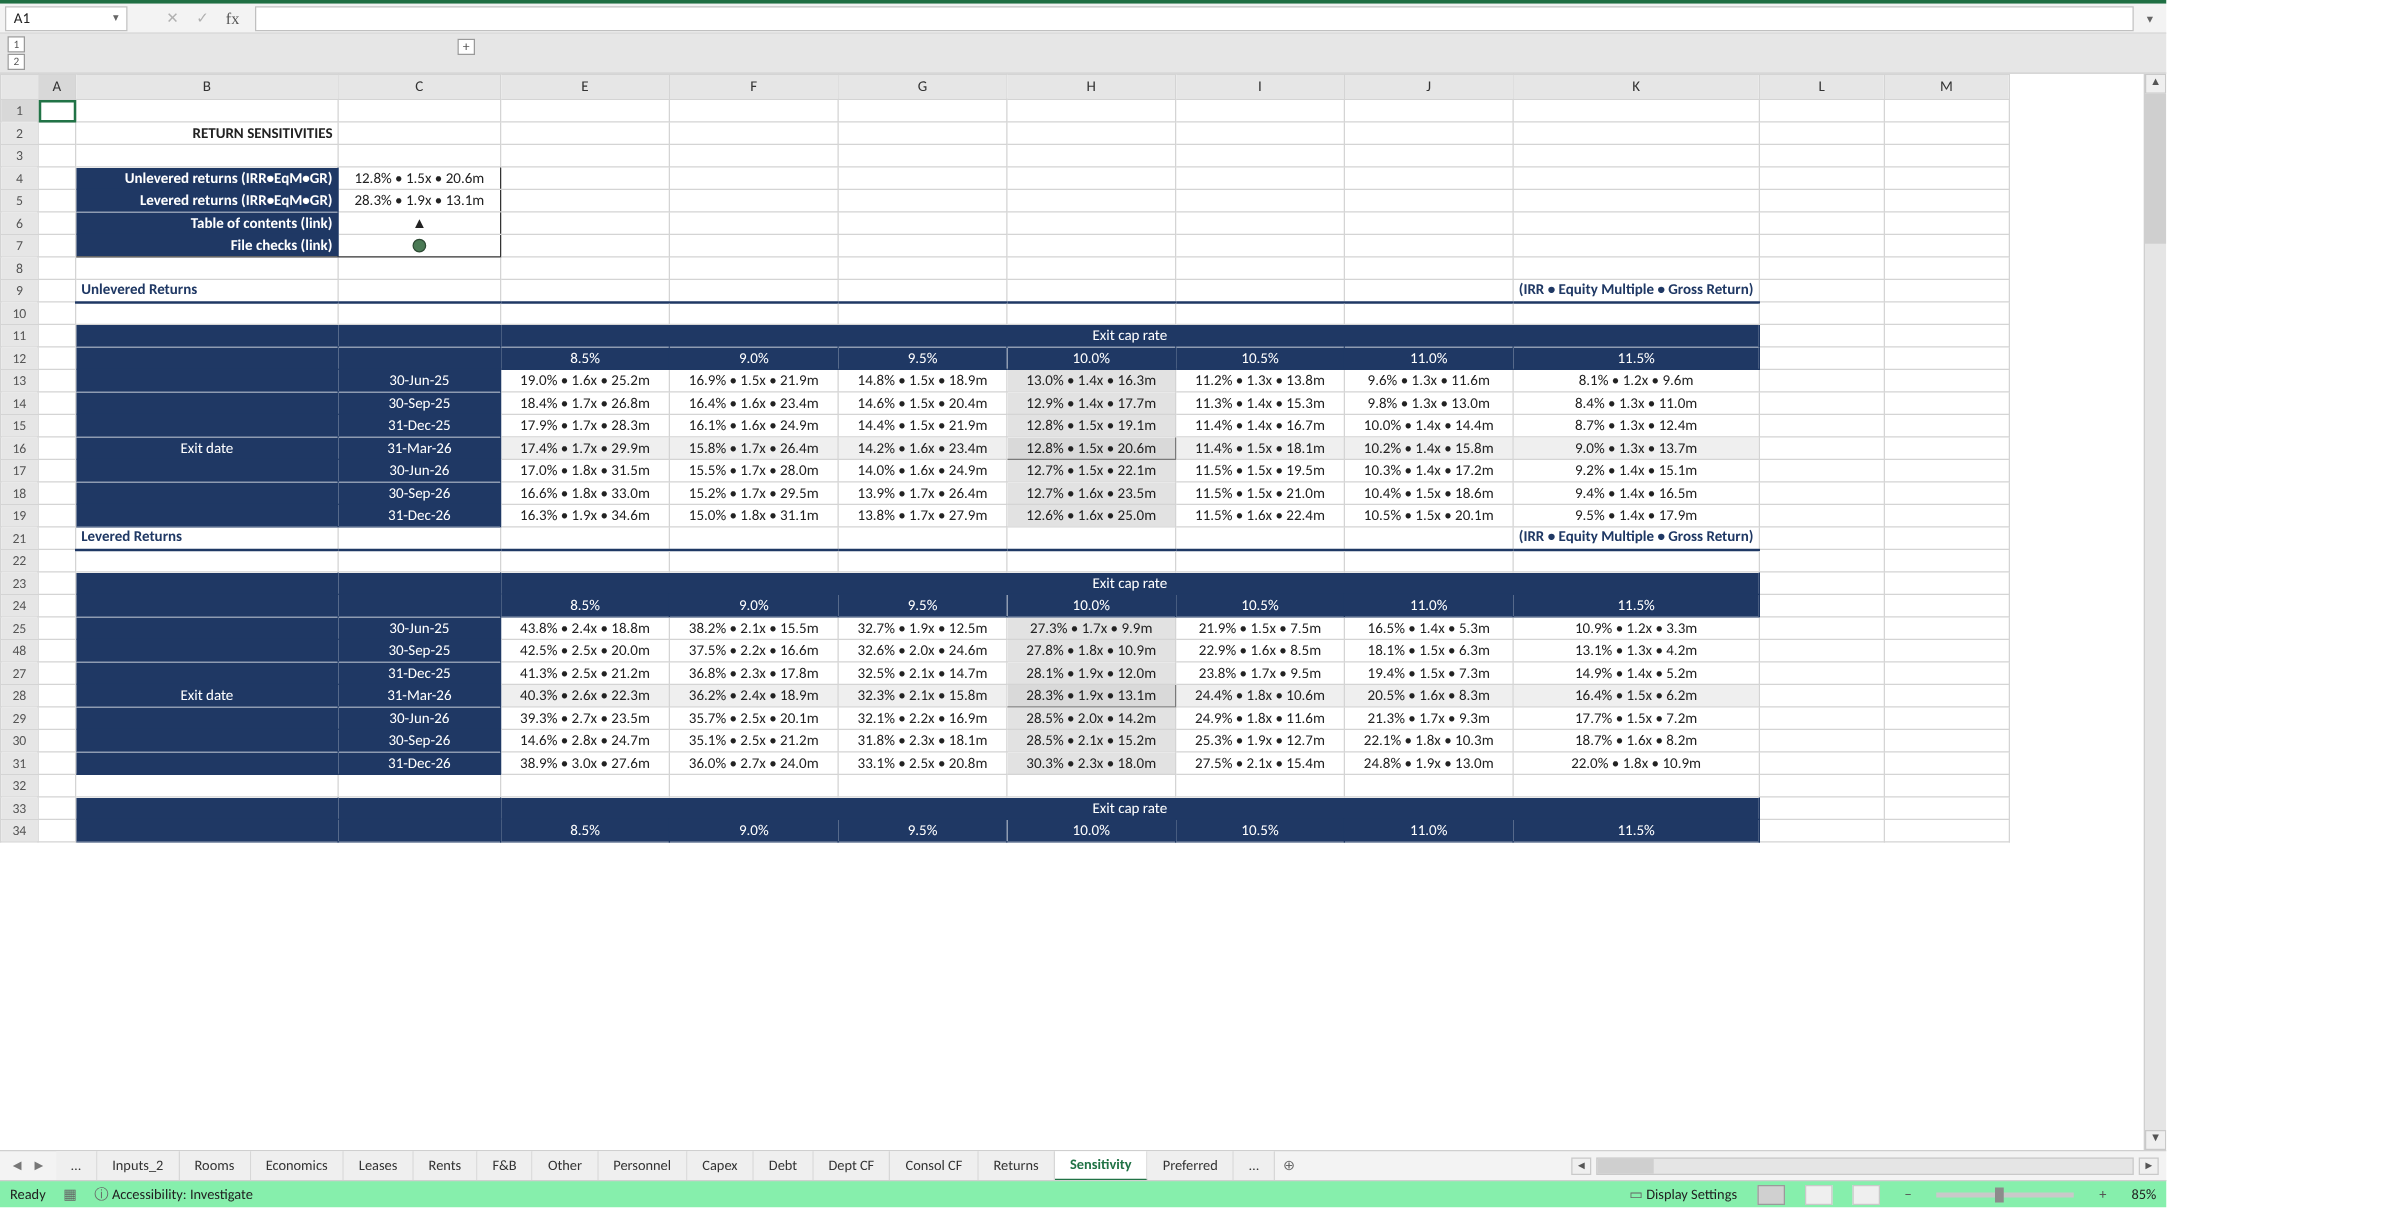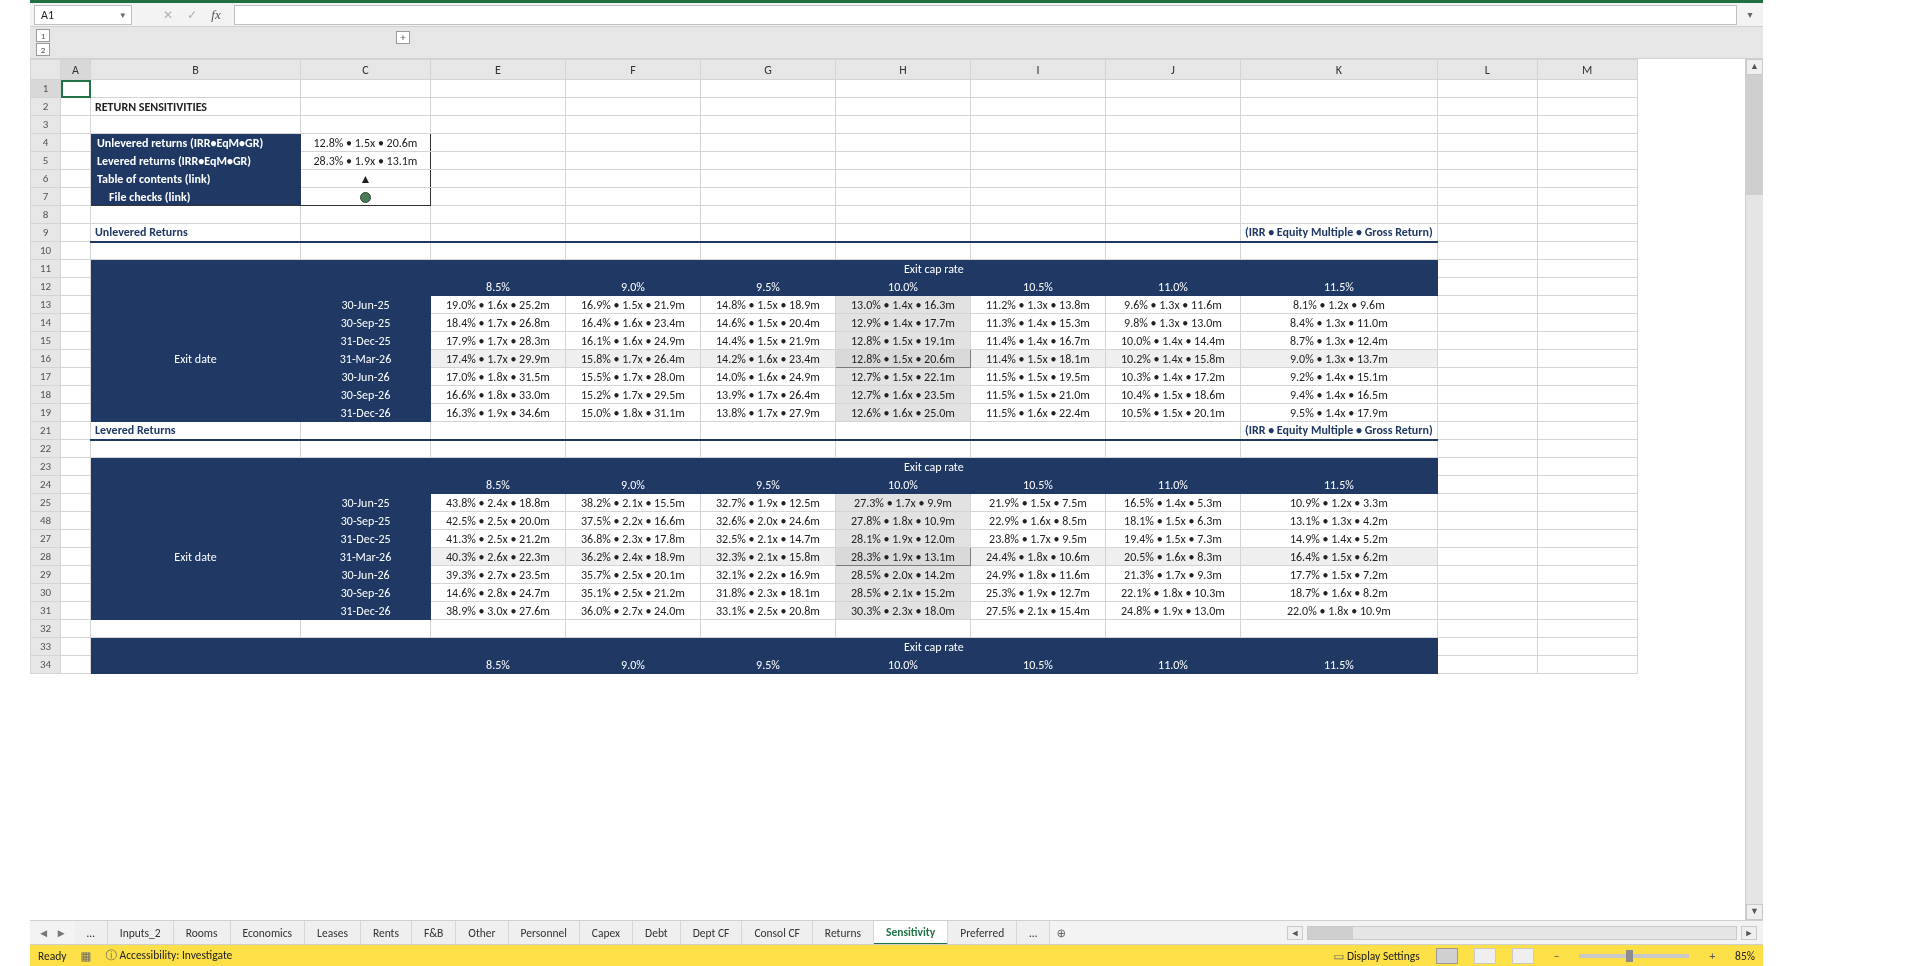--- a/index.html
+++ b/index.html
@@ -1,29 +1,29 @@
 <!DOCTYPE html>
 <html><head>
 <meta charset="utf-8">
 <style>
   html, body { margin:0; padding:0; font-family:"Calibri","Segoe UI",Arial,sans-serif; font-size:12px; color:#222; background:#fff; overflow:hidden; }
   * { box-sizing:border-box; }
 
   
   .top-green { height:3px; background:#1f6f43; }
-  .window { display:flex; flex-direction:column; height:966px; width:1733px;margin-left:30px; }
+  .window { display:flex; flex-direction:column; height:966px; width:1733px; }
 
   
   .formula-row { display:flex; align-items:center; height:24px; background:#f3f3f3; border-bottom:1px solid #d0d0d0; padding:0 4px; gap:4px; }
   .name-box { width:98px; height:20px; background:#fff; border:1px solid #c0c0c0; display:flex; align-items:center; padding:0 6px; justify-content:space-between; }
   .name-box .dd { color:#666; font-size:9px; }
   .fb-btn { width:20px; height:20px; display:flex; align-items:center; justify-content:center; color:#888; }
   .fb-btn.cancel { color:#b0b0b0; }
   .fb-btn.enter  { color:#b0b0b0; }
-  .fx { font-style:italic; font-family:"Times New Roman",serif; font-size:13px; color:#555; }
+  .fx { font-family:"Times New Roman",serif; font-size:13px; color:#555; }
   .formula-input { flex:1; height:20px; background:#fff; border:1px solid #c0c0c0; margin-left:4px; }
   .formula-expand { width:18px; color:#666; text-align:center; font-size:10px; }
 
   
   .outline-row { height:32px; background:#e6e6e6; border-bottom:1px solid #d0d0d0; display:flex; align-items:flex-start; padding-top:2px; }
   .outline-stack { width:30px; padding-left:6px; }
   .ol-btn { width:14px; height:13px; border:1px solid #9a9a9a; background:#fff; font-size:9px; line-height:11px; text-align:center; color:#555; margin-bottom:1px; cursor:pointer; }
   .ol-plus { width:14px; height:13px; border:1px solid #9a9a9a; background:#fff; font-size:11px; line-height:11px; text-align:center; color:#555; margin-left:336px; margin-top:2px; cursor:pointer; }
 
   
@@ -35,21 +35,21 @@
   table.sheet th.rowhdr { position:sticky; left:0; z-index:1; width:30px; min-width:30px; background:#e6e6e6; text-align:center; color:#555; font-size:11px; }
   table.sheet th.colhdr { height:20px; }
   .corner { position:sticky; left:0; top:0; z-index:3; background:#e6e6e6; width:30px; }
   .colA { width:30px; } .colB { width:210px; } .colC { width:130px; }
   .colD { width:135px; } 
   .colL { width:100px; } .colM { width:100px; }
 
   .hdr-sel { background:#d8d8d8 !important; }
 
   
-  .bold { font-weight:700; }
+  .bold { font-weight:700;text-align:right; }
   .navy-cell { background:#1f3864; color:#fff; border-color:#1f3864 !important; }
   .sec-title { color:#1f3864; font-weight:700; font-size:15px; }
   .sec-sub   { color:#1f3864; font-weight:700; font-size:12px; text-align:right; }
   .under-top { border-top:2px solid #1f3864 !important; }
   .center { text-align:center; }
 
   .data-cell { text-align:center; font-size:11.5px; }
   .row-shade { background:#efefef; }
   .hl-col { background:#e2e2e2; }
   .hl-row-col { background:#d9d9d9; border:1px solid #7a7a7a !important; }
@@ -62,21 +62,21 @@
   .tab-nav span { cursor:pointer; }
   .tab { padding:0 12px; height:24px; display:flex; align-items:center; border-right:1px solid #d7d7d7; background:#efefef; color:#333; cursor:pointer; }
   .tab.active { background:#fff; border-bottom:2px solid #217346; color:#217346; font-weight:600; }
   .tab-add { width:22px; text-align:center; color:#666; cursor:pointer; }
   .hscroll { flex:1; display:flex; align-items:center; justify-content:flex-end; padding-right:6px; gap:4px; }
   .hbar { flex:1; max-width:430px; height:14px; background:#e5e5e5; border:1px solid #c9c9c9; position:relative; }
   .hbar .thumb { position:absolute; left:0; top:0; bottom:0; width:45px; background:#cfcfcf; }
   .hbar-btn { width:16px; height:14px; border:1px solid #c9c9c9; background:#efefef; font-size:9px; line-height:12px; text-align:center; color:#555; }
 
   
-  .status { height:22px; background:#fde047; border-top:1px solid #cfcfcf; display:flex; align-items:center; font-size:11.5px; padding:0 8px; gap:14px; }
+  .status { height:22px; background:#86efac; border-top:1px solid #cfcfcf; display:flex; align-items:center; font-size:11.5px; padding:0 8px; gap:14px; }
   .status .spacer { flex:1; }
   .viewbtn { width:22px; height:16px; border:1px solid #c9c9c9; background:#efefef; display:inline-block; margin-left:2px; }
   .viewbtn.active { background:#d0d0d0; border-color:#9a9a9a; }
   .zoom-slider { width:110px; height:4px; background:#c9c9c9; position:relative; display:inline-block; vertical-align:middle; }
   .zoom-slider .zthumb { position:absolute; top:-4px; left:42%; width:7px; height:12px; background:#8c8c8c; }
 
   
   .vscroll { width:18px; background:#efefef; border-left:1px solid #cfcfcf; display:flex; flex-direction:column; }
   .vbtn { height:16px; border:1px solid #c9c9c9; background:#efefef; font-size:9px; text-align:center; color:#555; }
   .vtrack { flex:1; background:#e5e5e5; position:relative; }

